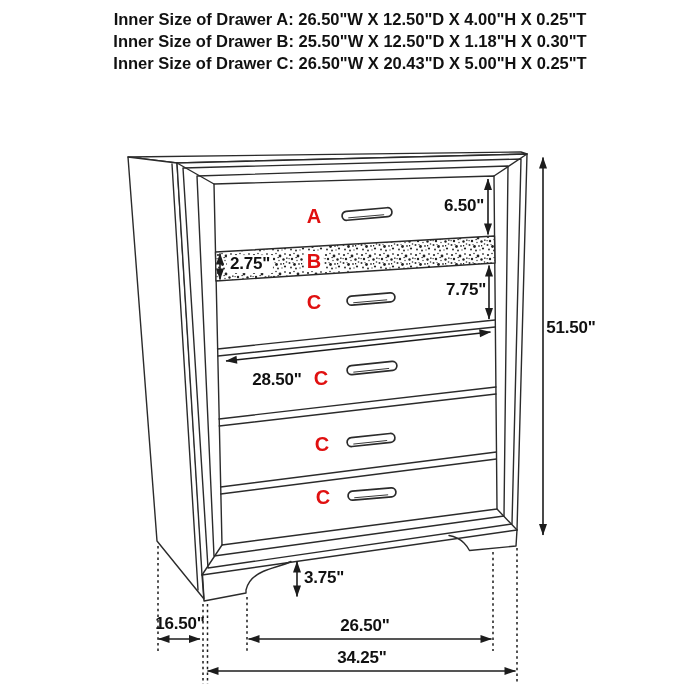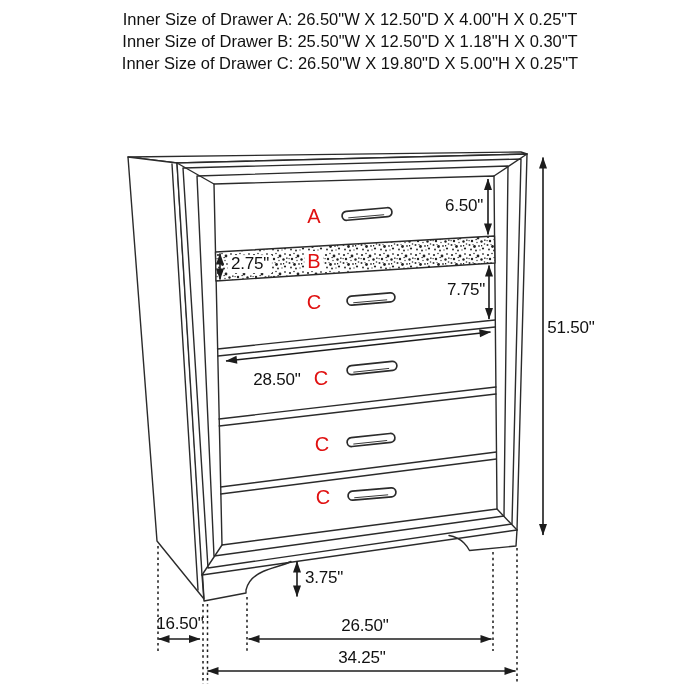--- a/index.html
+++ b/index.html
@@ -1,20 +1,20 @@
 <!DOCTYPE html>
 <html style="--label-red: #e01010;"><head>
 <meta charset="utf-8">
 <style>
   html,body{margin:0;padding:0;background:#fff;}
   #stage{position:relative;width:700px;height:700px;background:#fff;overflow:hidden;
          font-family:"Liberation Sans","DejaVu Sans",sans-serif;}
   #art{position:absolute;left:0;top:0;}
   .txt{position:absolute;transform:translate(-50%,-50%);white-space:nowrap;
-       font-weight:normal;color:#111;}
+       font-weight:bold;color:#111;}
   .hdr{font-size:16.5px;letter-spacing:0;}
   .dim{font-size:17px;letter-spacing:-0.2px;}
   .dim.onwhitebox{background:#fff;padding:0 3px;line-height:1.05;}
   .letter{font-size:20px;color:var(--label-red,#e01010);}
   .letter.onwhitebox{background:#fff;padding:0 3px;line-height:1.0;border-radius:2px;}
   svg path, svg line, svg polygon, svg rect{vector-effect:none;}
 </style>
 </head>
 <body>
 
@@ -119,21 +119,21 @@
       <line x1="543" y1="157.5" x2="543" y2="535" marker-start="url(#ah)" marker-end="url(#ah)"></line>
       <line x1="297" y1="561.5" x2="297" y2="596.5" marker-start="url(#ah)" marker-end="url(#ah)"></line>
       <line x1="158.5" y1="639" x2="200" y2="639" marker-start="url(#ah)" marker-end="url(#ah)"></line>
       <line x1="248.5" y1="639" x2="491.5" y2="639" marker-start="url(#ah)" marker-end="url(#ah)"></line>
       <line x1="207.5" y1="671" x2="515.5" y2="671" marker-start="url(#ah)" marker-end="url(#ah)"></line>
     </g>
   </svg>
 
   <div class="txt hdr" style="left:350px;top:19px;">Inner Size of Drawer A: 26.50"W X 12.50"D X 4.00"H X 0.25"T</div>
   <div class="txt hdr" style="left:350px;top:41px;">Inner Size of Drawer B: 25.50"W X 12.50"D X 1.18"H X 0.30"T</div>
-  <div class="txt hdr" style="left:350px;top:63px;">Inner Size of Drawer C: 26.50"W X 19.80"D X 5.00"H X 0.25"T</div>
+  <div class="txt hdr" style="left:350px;top:63px;">Inner Size of Drawer C: 26.50"W X 20.43"D X 5.00"H X 0.25"T</div>
 
   <div class="txt letter" style="left:314px;top:216px;">A</div>
   <div class="txt letter onwhitebox" style="left:314px;top:261px;">B</div>
   <div class="txt letter" style="left:314px;top:302px;">C</div>
   <div class="txt letter" style="left:321px;top:378px;">C</div>
   <div class="txt letter" style="left:322px;top:444px;">C</div>
   <div class="txt letter" style="left:323px;top:497px;">C</div>
 
   <div class="txt dim" style="left:464px;top:206px;">6.50"</div>
   <div class="txt dim onwhitebox" style="left:250px;top:264px;">2.75"</div>

